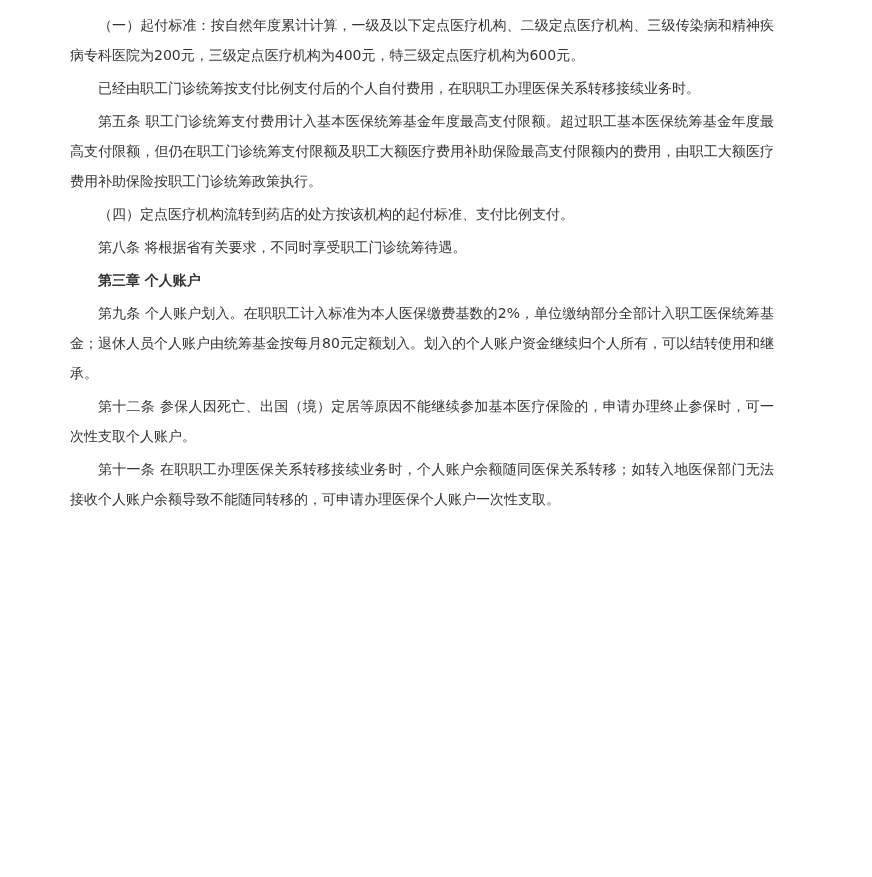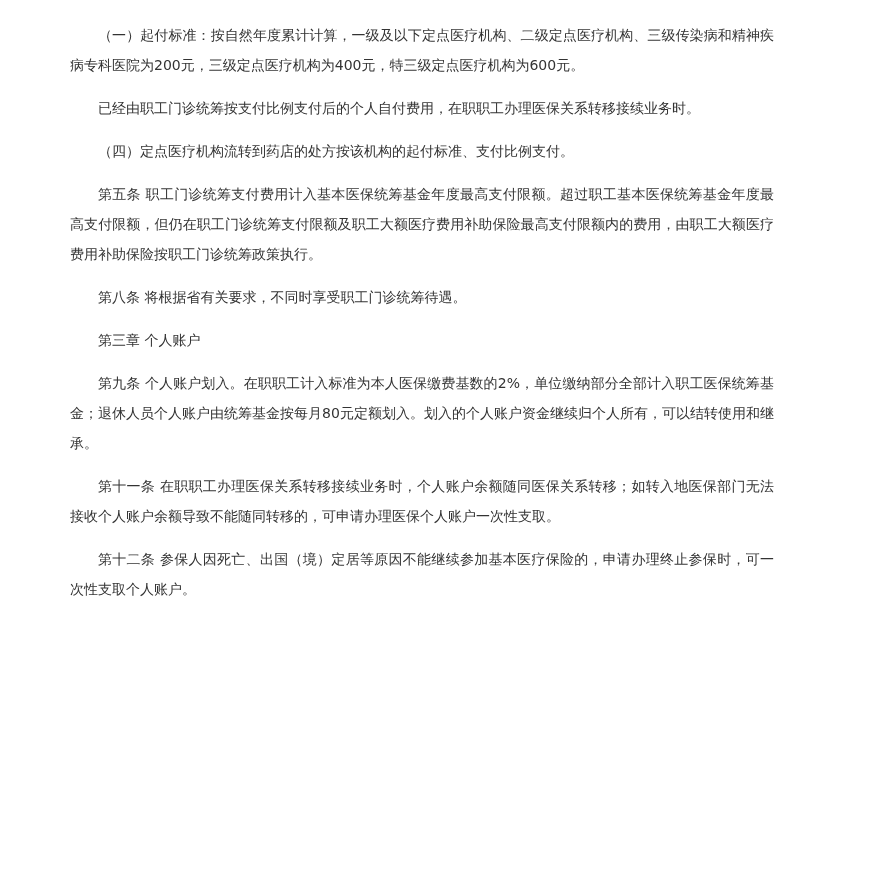--- a/index.html
+++ b/index.html
@@ -15,33 +15,33 @@
     width: 704px;
     padding: 7px 0 0 70px;
     font-family: "DejaVu Sans", "Liberation Sans", sans-serif;
     font-size: 14px;
     line-height: 30px;
     color: #333333;
     text-align: justify;
     letter-spacing: 0;
   }
   .doc p {
-    margin: 13px 0;
+    margin: 3px 0;
     text-indent: 2em;
   }
   .doc p.chapter-heading {
-    font-weight: normal; 
+    font-weight: bold; 
   }
 </style>
 </head>
 <body>
 
 <div class="doc" id="policy-doc">
     <p>（一）起付标准：按自然年度累计计算，一级及以下定点医疗机构、二级定点医疗机构、三级传染病和精神疾病专科医院为200元，三级定点医疗机构为400元，特三级定点医疗机构为600元。</p>
     <p>已经由职工门诊统筹按支付比例支付后的个人自付费用，在职职工办理医保关系转移接续业务时。</p>
+    <p>第五条 职工门诊统筹支付费用计入基本医保统筹基金年度最高支付限额。超过职工基本医保统筹基金年度最高支付限额，但仍在职工门诊统筹支付限额及职工大额医疗费用补助保险最高支付限额内的费用，由职工大额医疗费用补助保险按职工门诊统筹政策执行。</p>
     <p>（四）定点医疗机构流转到药店的处方按该机构的起付标准、支付比例支付。</p>
-    <p>第五条 职工门诊统筹支付费用计入基本医保统筹基金年度最高支付限额。超过职工基本医保统筹基金年度最高支付限额，但仍在职工门诊统筹支付限额及职工大额医疗费用补助保险最高支付限额内的费用，由职工大额医疗费用补助保险按职工门诊统筹政策执行。</p>
     <p>第八条 将根据省有关要求，不同时享受职工门诊统筹待遇。</p>
     <p class="chapter-heading">第三章 个人账户</p>
     <p>第九条 个人账户划入。在职职工计入标准为本人医保缴费基数的2%，单位缴纳部分全部计入职工医保统筹基金；退休人员个人账户由统筹基金按每月80元定额划入。划入的个人账户资金继续归个人所有，可以结转使用和继承。</p>
+    <p>第十二条 参保人因死亡、出国（境）定居等原因不能继续参加基本医疗保险的，申请办理终止参保时，可一次性支取个人账户。</p>
     <p>第十一条 在职职工办理医保关系转移接续业务时，个人账户余额随同医保关系转移；如转入地医保部门无法接收个人账户余额导致不能随同转移的，可申请办理医保个人账户一次性支取。</p>
-    <p>第十二条 参保人因死亡、出国（境）定居等原因不能继续参加基本医疗保险的，申请办理终止参保时，可一次性支取个人账户。</p>
   </div>
 
 </body></html>

